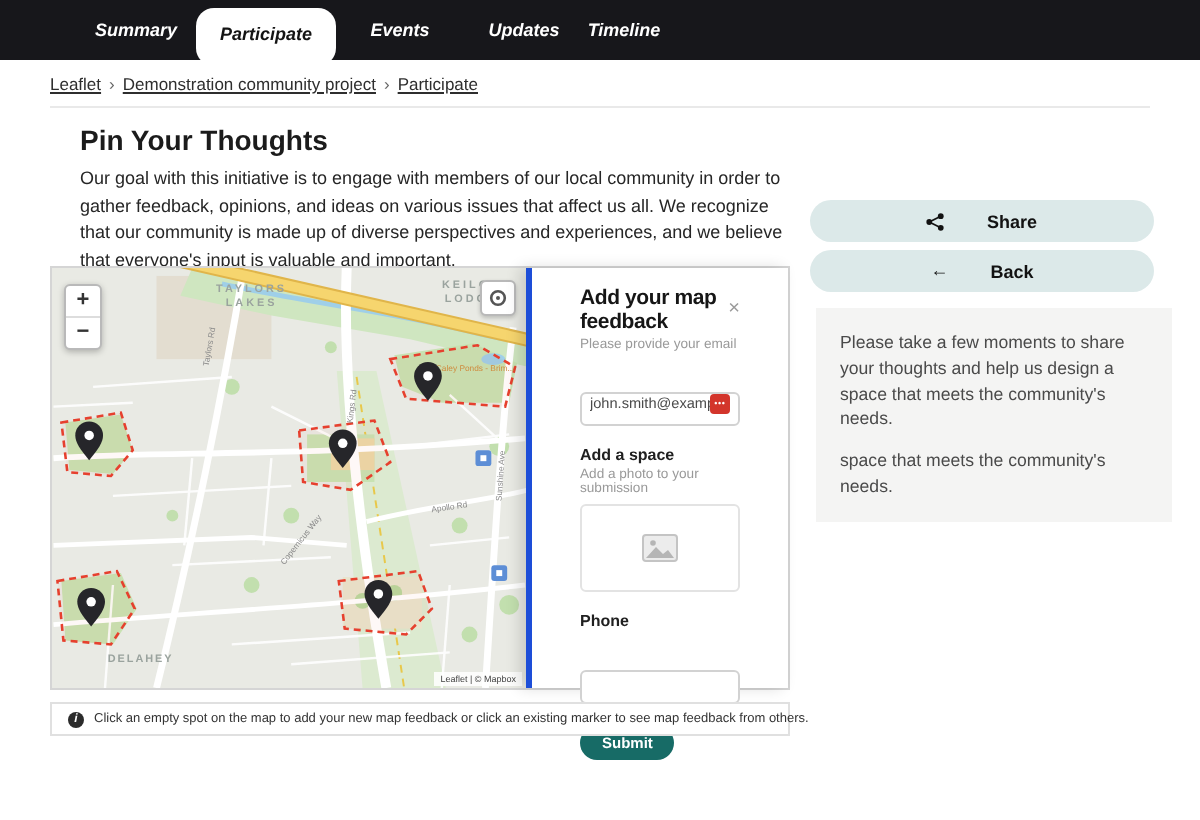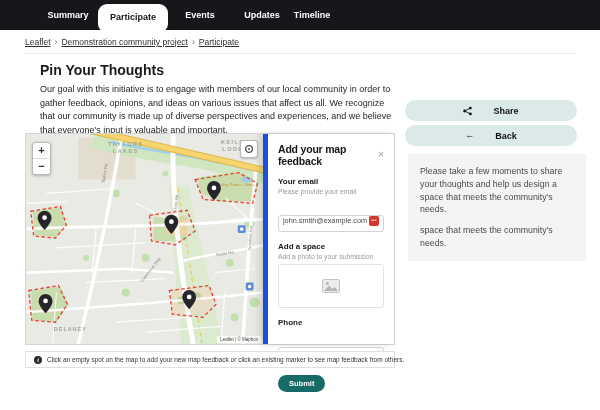--- a/index.html
+++ b/index.html
@@ -2,21 +2,21 @@
 <html><head>
 <meta charset="utf-8">
 <style>
   html,body{margin:0;padding:0;}
   body{
     width:600px;height:410px;position:relative;overflow:hidden;
     background:#ffffff;font-family:"Liberation Sans",sans-serif;
     -webkit-font-smoothing:antialiased;
   }
   
-  .navbar{position:absolute;top:0;left:0;width:600px;height:30px;background:#17171b;}
+  .navbar{position:absolute;top:0;left:0;width:600px;height:30px;background:#17171b;font-style:italic;}
   .tab{position:absolute;top:0;height:30px;line-height:30px;color:#fff;font-size:9px;
        font-weight:bold;text-align:center;cursor:pointer;}
   .tab.active{background:#fff;color:#141414;top:4px;height:29px;line-height:26px;border-radius:9px;}
   
   .breadcrumb{position:absolute;top:37px;left:25px;font-size:8.5px;color:#2e2e2e;white-space:nowrap;}
   .breadcrumb a{color:#2e2e2e;text-decoration:underline;cursor:pointer;}
   .breadcrumb .sep{color:#666;margin:0 4px;text-decoration:none;}
   .page-divider{position:absolute;top:53px;left:25px;width:550px;border-top:1px solid #e9e9e9;}
   
   .page-title{position:absolute;top:62px;left:40px;font-size:14px;font-weight:bold;color:#1b1b1b;margin:0;}
@@ -30,22 +30,22 @@
   .zoom-btn{display:block;width:17px;height:15px;line-height:15px;text-align:center;
             font-size:11px;font-weight:bold;color:#333;cursor:pointer;}
   .zoom-btn:first-child{border-bottom:1px solid #ddd;}
   .locate-btn{position:absolute;top:6px;left:214px;width:16px;height:16px;background:#fff;
               border:1px solid #b9b9b9;border-radius:3px;box-shadow:0 1px 2px rgba(0,0,0,.2);
               display:flex;align-items:center;justify-content:center;cursor:pointer;}
   .attribution{position:absolute;right:133px;bottom:1px;background:rgba(255,255,255,.85);
                font-size:4.5px;color:#444;padding:1px 3px;}
   
   .panel{position:absolute;top:0;right:0;bottom:0;width:131px;background:#fff;
-         border-left:5px solid #1d4ed8;box-shadow:-3px 0 7px rgba(0,0,0,.14);
-         padding:9px 10px;box-sizing:border-box;}
+         border-left:3px solid #1d4ed8;box-shadow:-3px 0 7px rgba(0,0,0,.14);
+         padding:9px 24px;box-sizing:border-box;}
   .panel-head{display:flex;justify-content:space-between;align-items:center;}
   .panel-title{font-size:10.5px;font-weight:bold;color:#161616;letter-spacing:-.2px;}
   .panel-close{font-size:10px;color:#9a9a9a;cursor:pointer;line-height:10px;}
   .fld-label{font-size:8px;font-weight:bold;color:#202020;margin-top:10px;}
   .fld-help{font-size:6.8px;color:#999;margin-top:2px;}
   .input-box{margin-top:20px;height:17px;border:1px solid #d2d2d2;border-radius:3px;
              display:flex;align-items:flex-start;padding:0 4px;background:#fff;box-sizing:border-box;}
   .input-box input{border:none;outline:none;flex:1;min-width:0;font-size:7.3px;color:#4a4a4a;
                    font-family:"Liberation Sans",sans-serif;background:transparent;padding:0;}
   .pw-icon{flex:none;width:10px;height:10px;background:#d3352b;border-radius:2px;
@@ -222,21 +222,20 @@
     </svg>
   </div>
 
   <div class="attribution">Leaflet | © Mapbox</div>
 
   <div class="panel">
     <div class="panel-head">
       <span class="panel-title">Add your map feedback</span>
       <span class="panel-close">×</span>
     </div>
-    <div class="fld-label">Your email</div>
     <div class="fld-help">Please provide your email</div>
     <div class="input-box">
       <input type="text" value="john.smith@example.com" style="">
       <span class="pw-icon"></span>
     </div>
     <div class="fld-label">Add a space</div>
     <div class="fld-help">Add a photo to your submission</div>
     <div class="upload-box">
       <svg width="18" height="14" viewBox="0 0 18 14">
         <rect x="0.5" y="0.5" width="17" height="13" rx="1.5" fill="#ececec" stroke="#c4c4c4"></rect>

